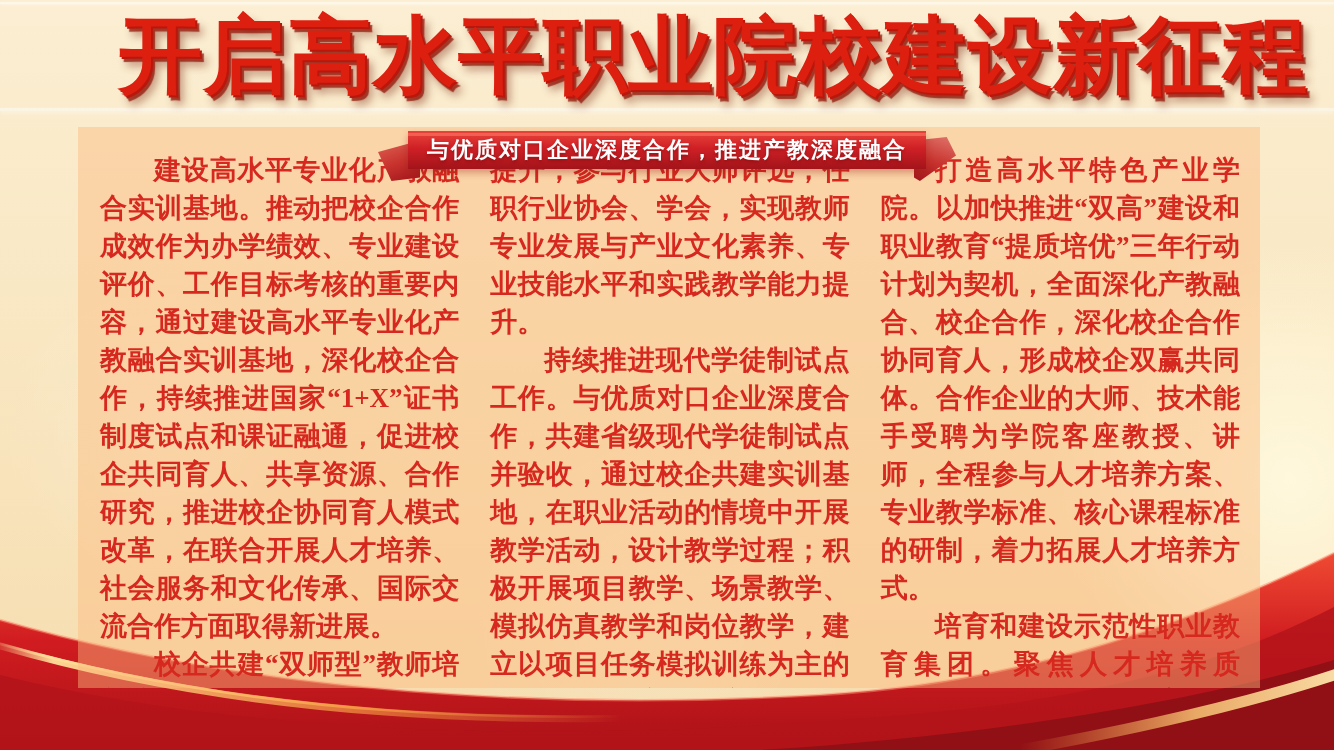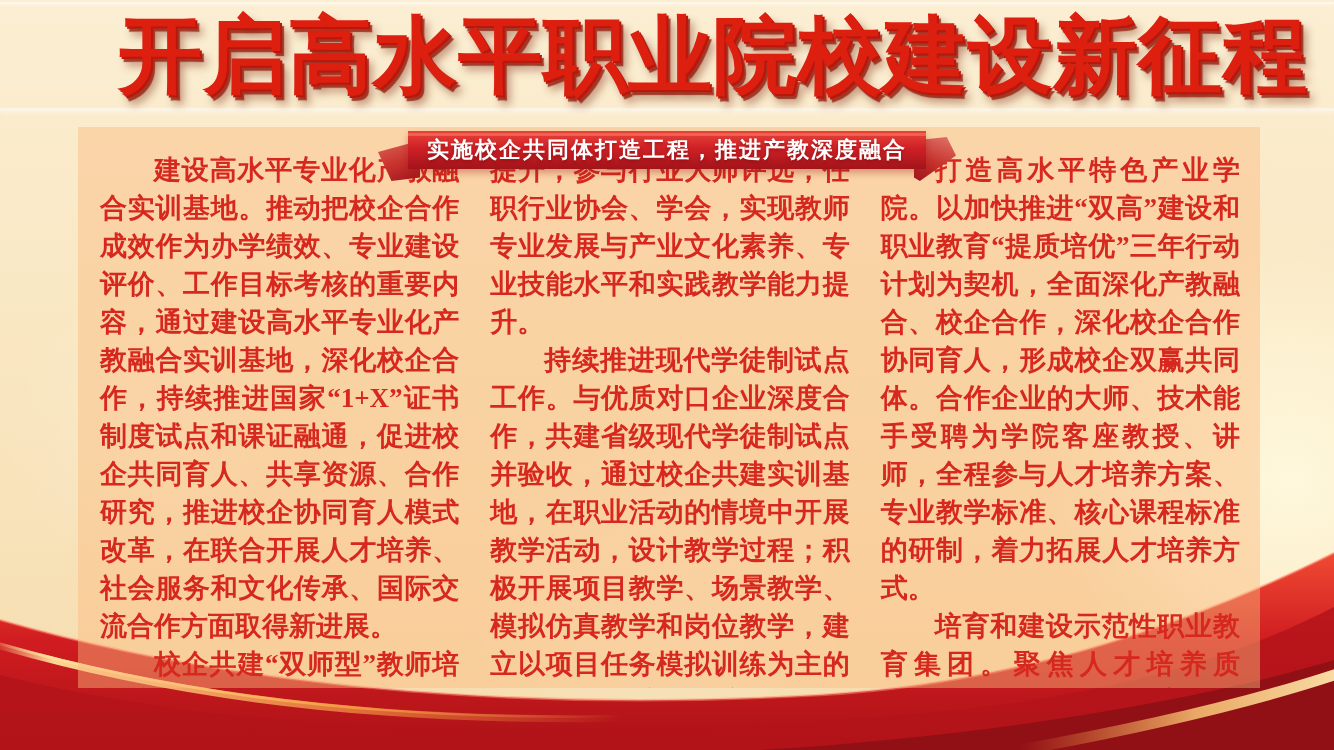--- a/index.html
+++ b/index.html
@@ -155,15 +155,15 @@
 </div>
 
 <div class="title-wrap">
   <h1 class="poster-title">开启高水平职业院校建设新征程</h1>
 </div>
 
 <div class="banner">
   <div class="banner-fold left"></div>
   <div class="banner-fold right"></div>
   <div class="banner-band">
-    <span class="banner-text">实施校企共同体打造工程，推进产教深度融合</span>
+    <span class="banner-text">与优质对口企业深度合作，推进产教深度融合</span>
   </div>
 </div>
 
 </body></html>

